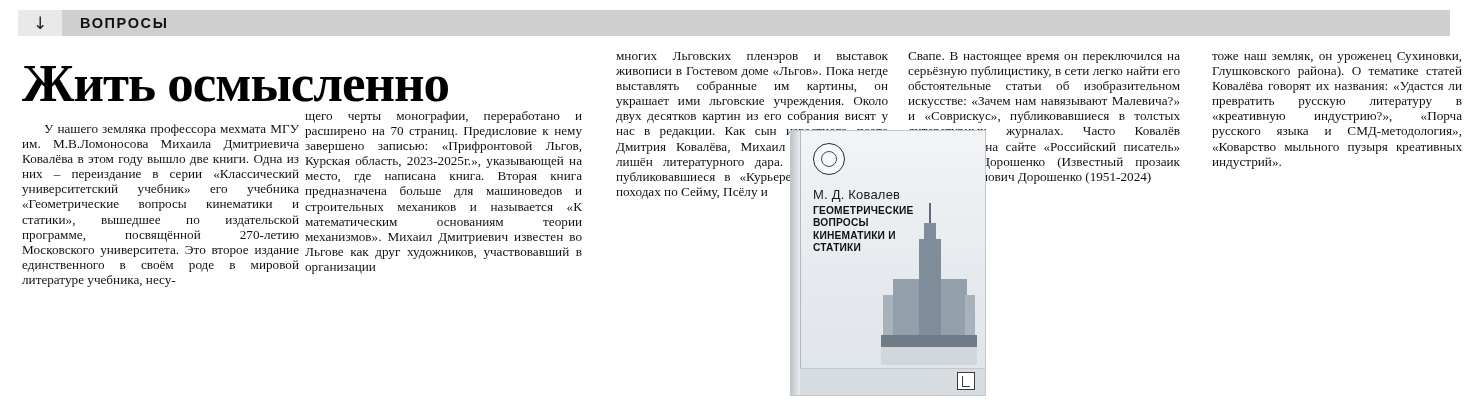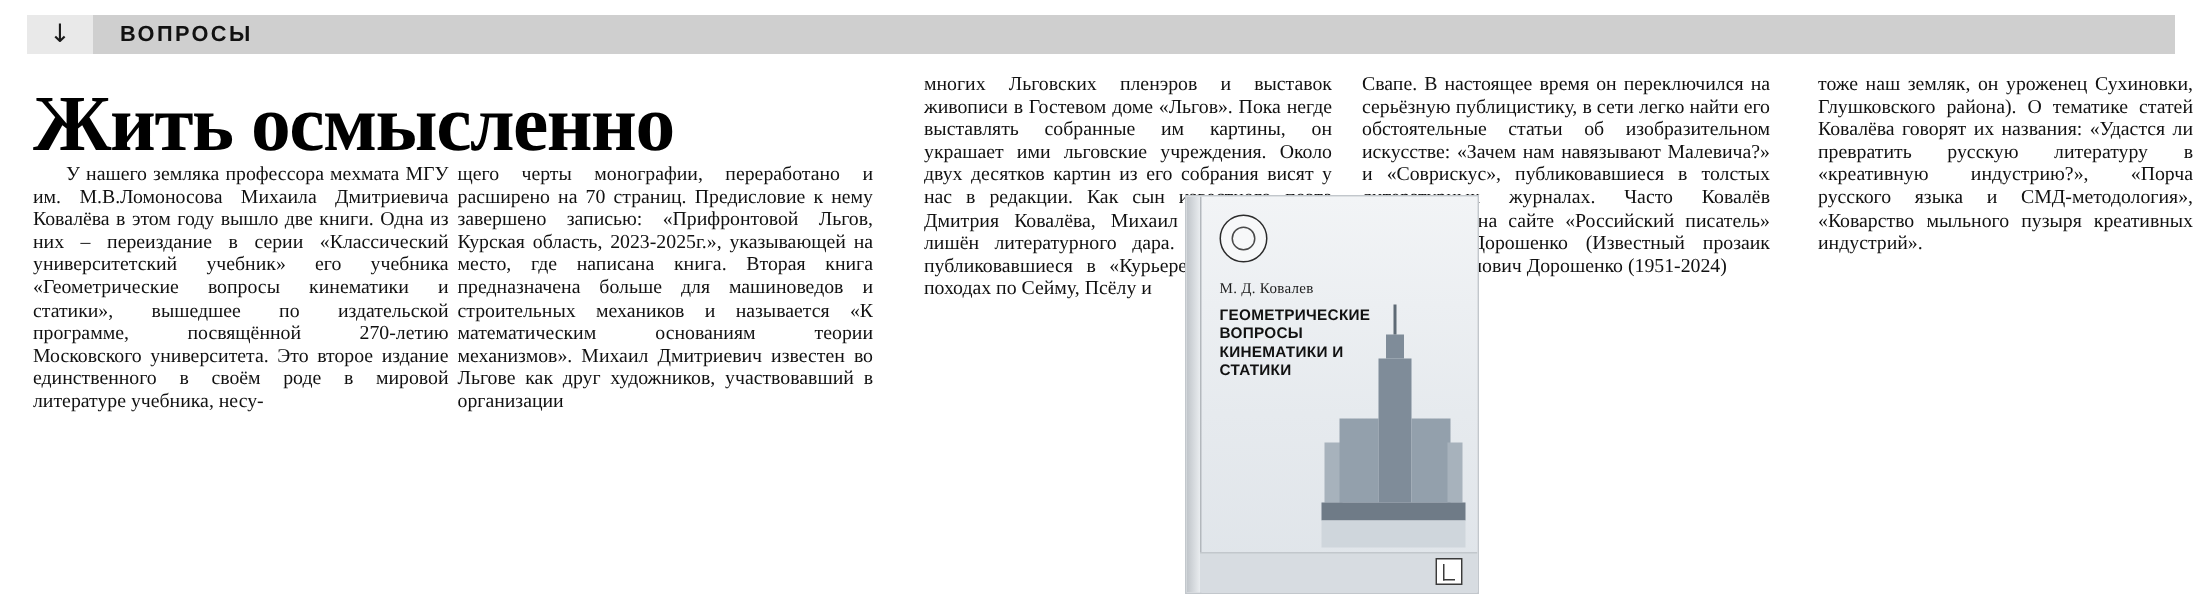--- a/index.html
+++ b/index.html
@@ -94,21 +94,21 @@
   .col p {
     margin: 0;
   }
   .col p + p {
     margin-top: 0;
   }
   .indent {
     text-indent: 22px;
   }
 
-  #col1 { left: 0px;    width: 277px; }
+  #col1 { left: 0px;    width: 277px; margin-top: 13px; }
   #col2 { left: 283px;  width: 277px; top: 108px; }
   #col3 { left: 594px;  width: 272px; top: 48px; }
   #col4 { left: 886px;  width: 272px; top: 48px; }
   #col5 { left: 1178px; width: 250px; top: 48px; margin-left: 12px; }
 
   
   .book-figure {
     position: absolute;
     left: 790px;
     top: 130px;
@@ -149,23 +149,23 @@
     position: absolute;
     left: 7px; top: 7px;
     width: 14px; height: 14px;
     border: 1.2px solid #4a4a4a;
     border-radius: 50%;
   }
   .cover-author {
     position: absolute;
     left: 22px;
     top: 56px;
-    font-size: 10px;
+    font-size: 13px;
     color: #1b1b1b;
-    font-family: Liberation Serif, serif;
+    font-family: Liberation Sans, sans-serif;
     letter-spacing: 0.2px;
   }
   .cover-title {
     position: absolute;
     left: 22px;
     top: 74px;
     width: 96px;
     font-family: "Liberation Sans", sans-serif;
     font-weight: bold;
     font-size: 10.2px;

